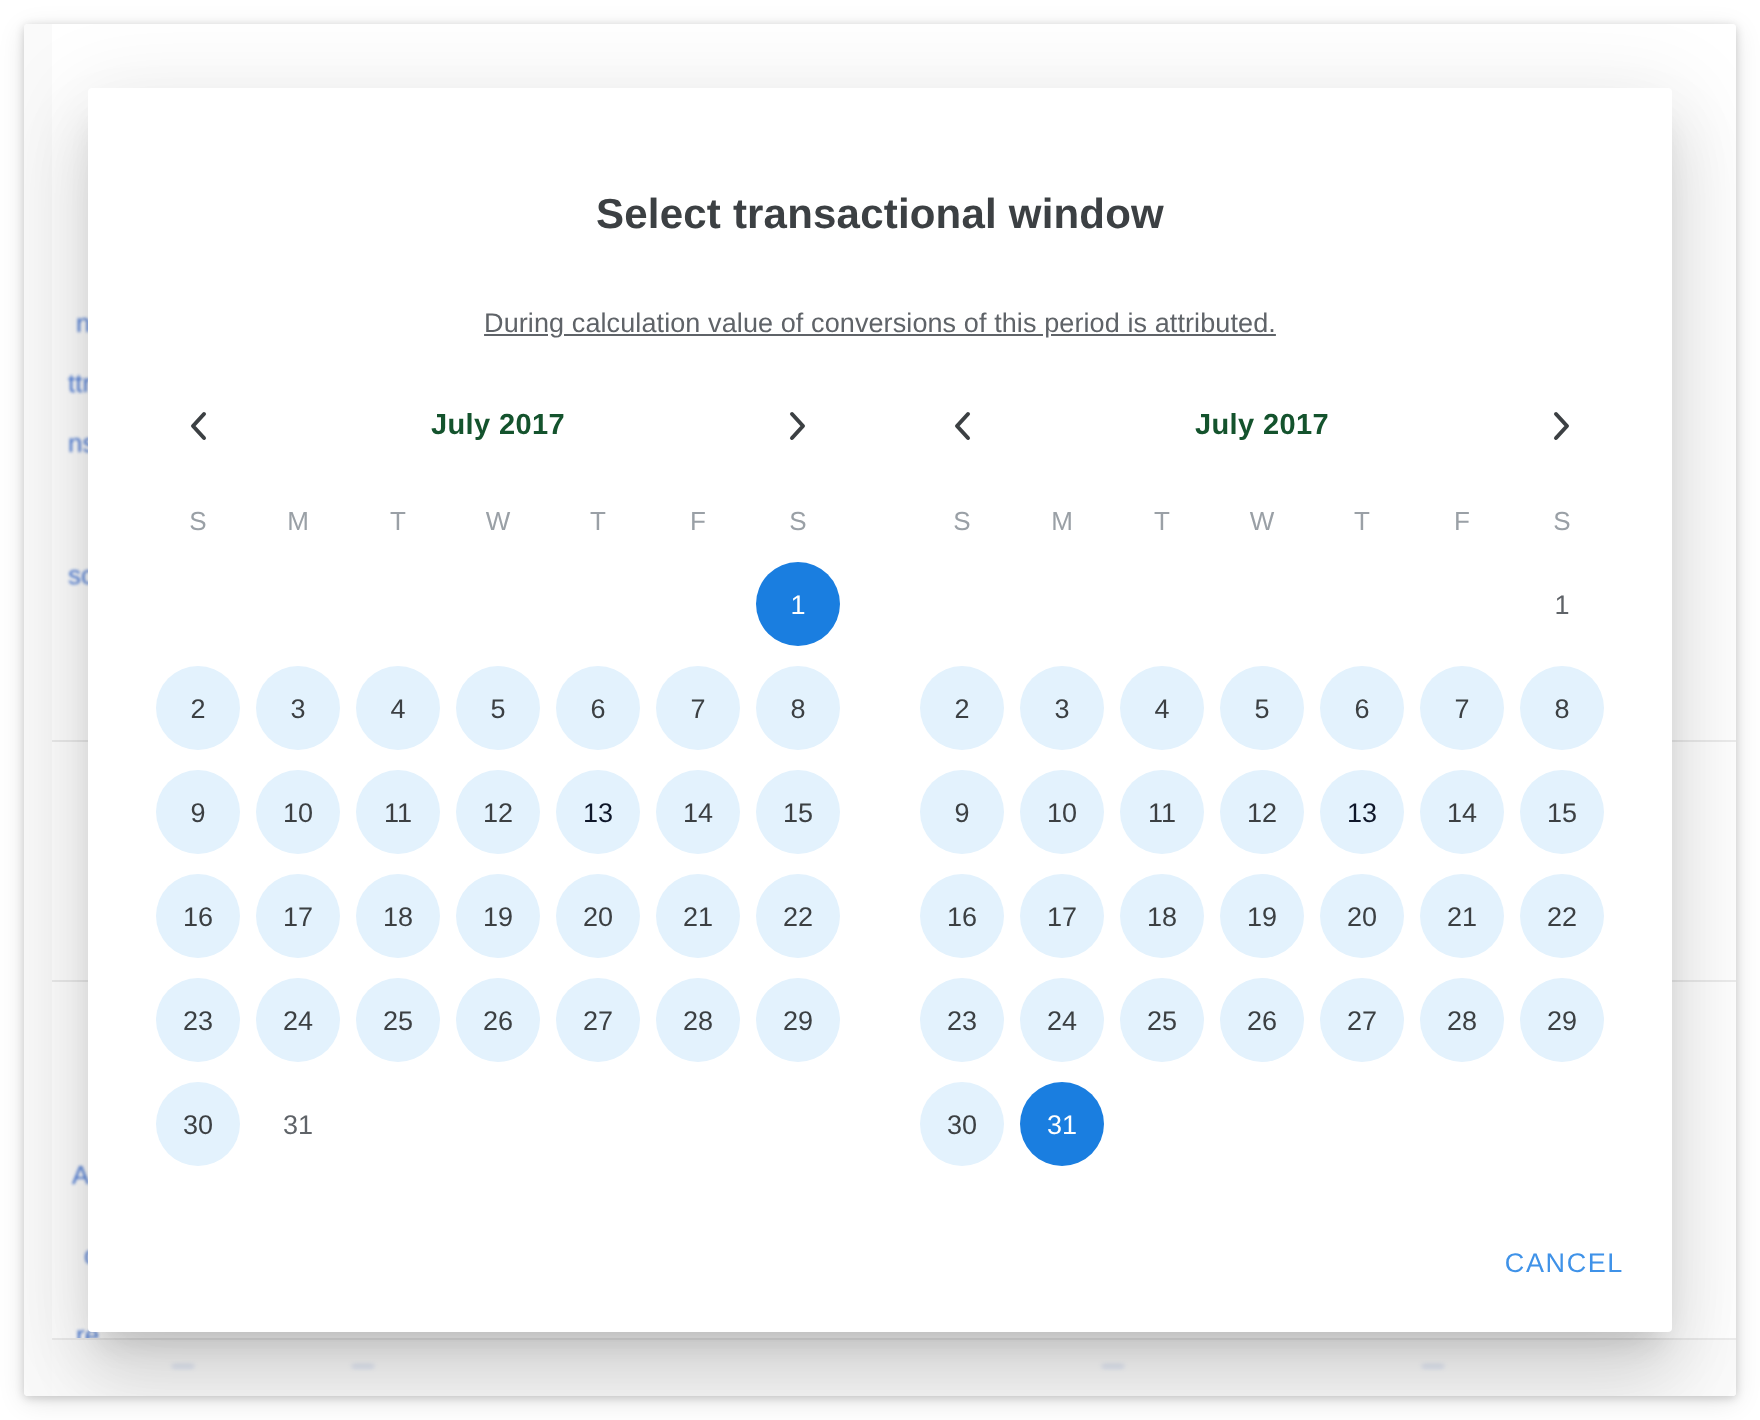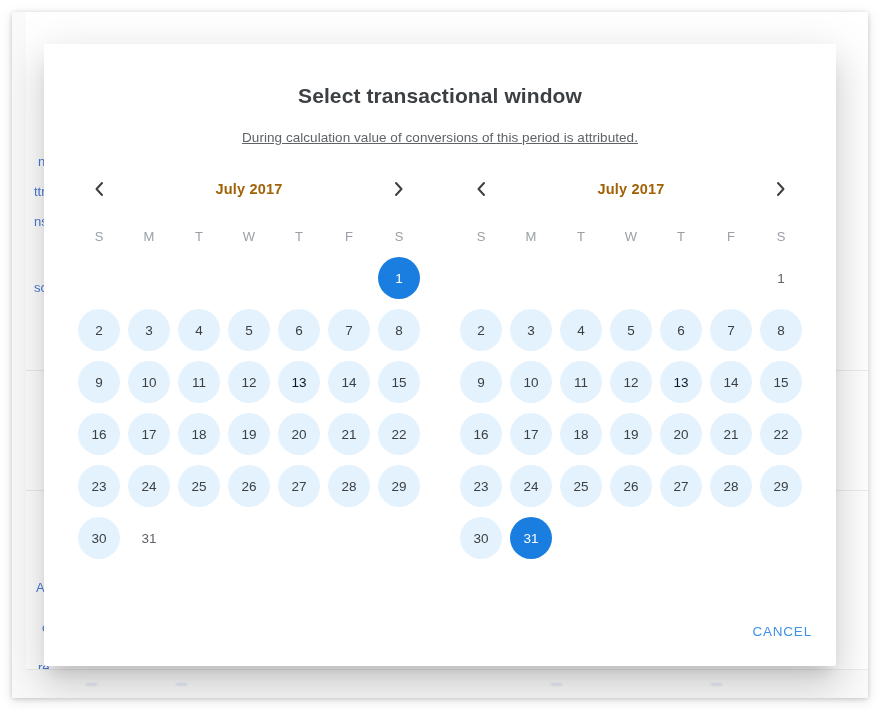--- a/index.html
+++ b/index.html
@@ -105,21 +105,21 @@
                 0 24px 38px 3px rgba(0,0,0,0.10),
                 0 9px 46px 8px rgba(0,0,0,0.08);
     border-radius: 2px;
     box-sizing: border-box;
   }
   .dialog-title {
     text-align: center;
     font-size: 21px;
     font-weight: bold;
     color: #3c4043;
-    margin: 4px;
+    margin: 16px;
     padding-top: 36px;
     letter-spacing: 0.1px;
   }
   .dialog-subtitle {
     text-align: center;
     font-size: 13.5px;
     color: #5f6368;
     margin: 0;
     padding-top: 18px;
     letter-spacing: 0.05px;
@@ -154,21 +154,21 @@
     background: none;
     border: none;
     padding: 0;
   }
   .nav-btn svg { display: block; }
   .cal-month {
     flex: 1;
     text-align: center;
     font-size: 14.5px;
     font-weight: bold;
-    color: #a16207;
+    color: #14532d;
     letter-spacing: 0.2px;
   }
 
   .weekdays, .week {
     display: grid;
     grid-template-columns: repeat(7, 1fr);
   }
   .weekdays {
     margin-top: 18px;
   }

